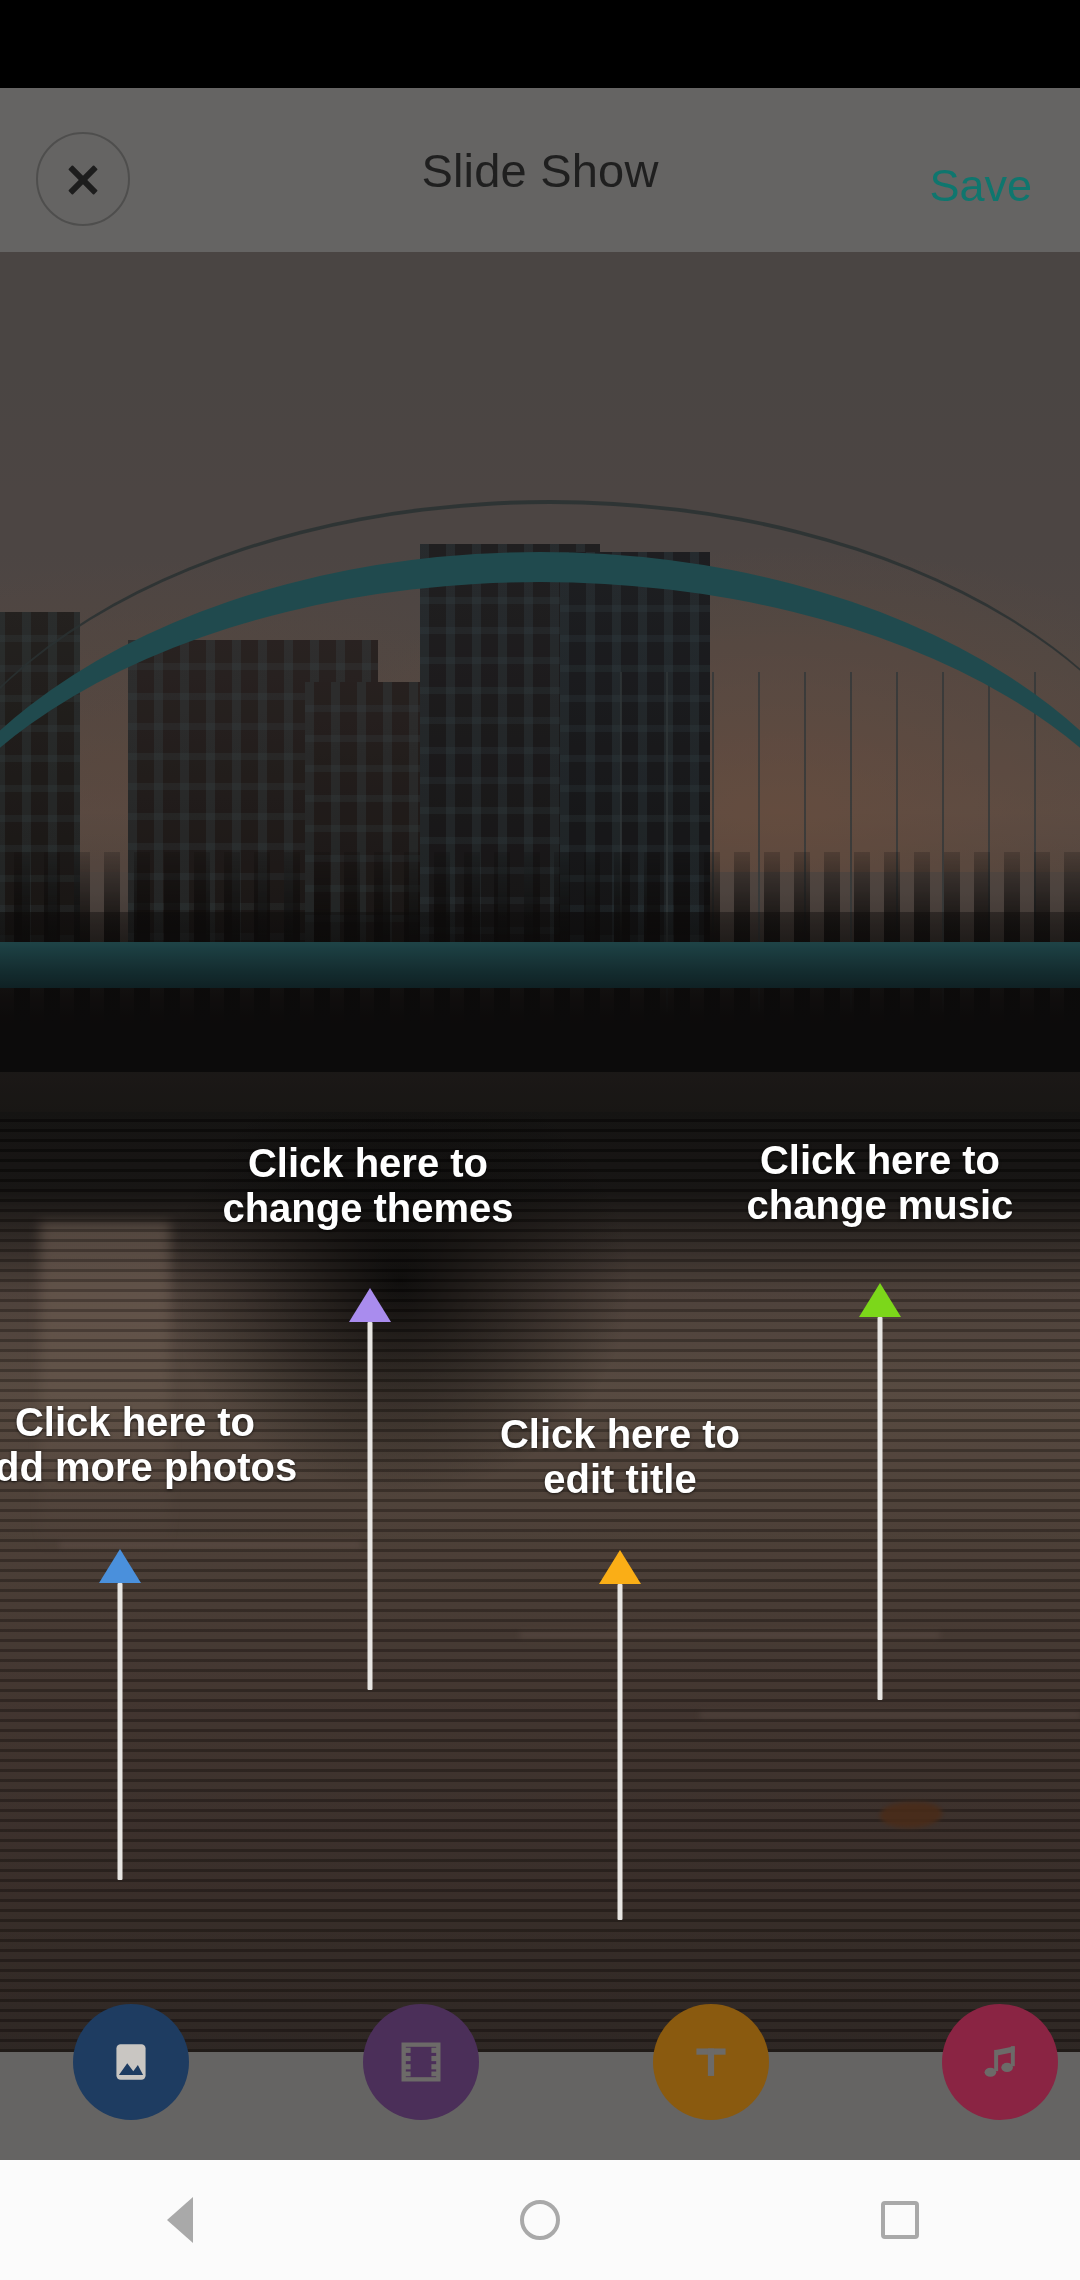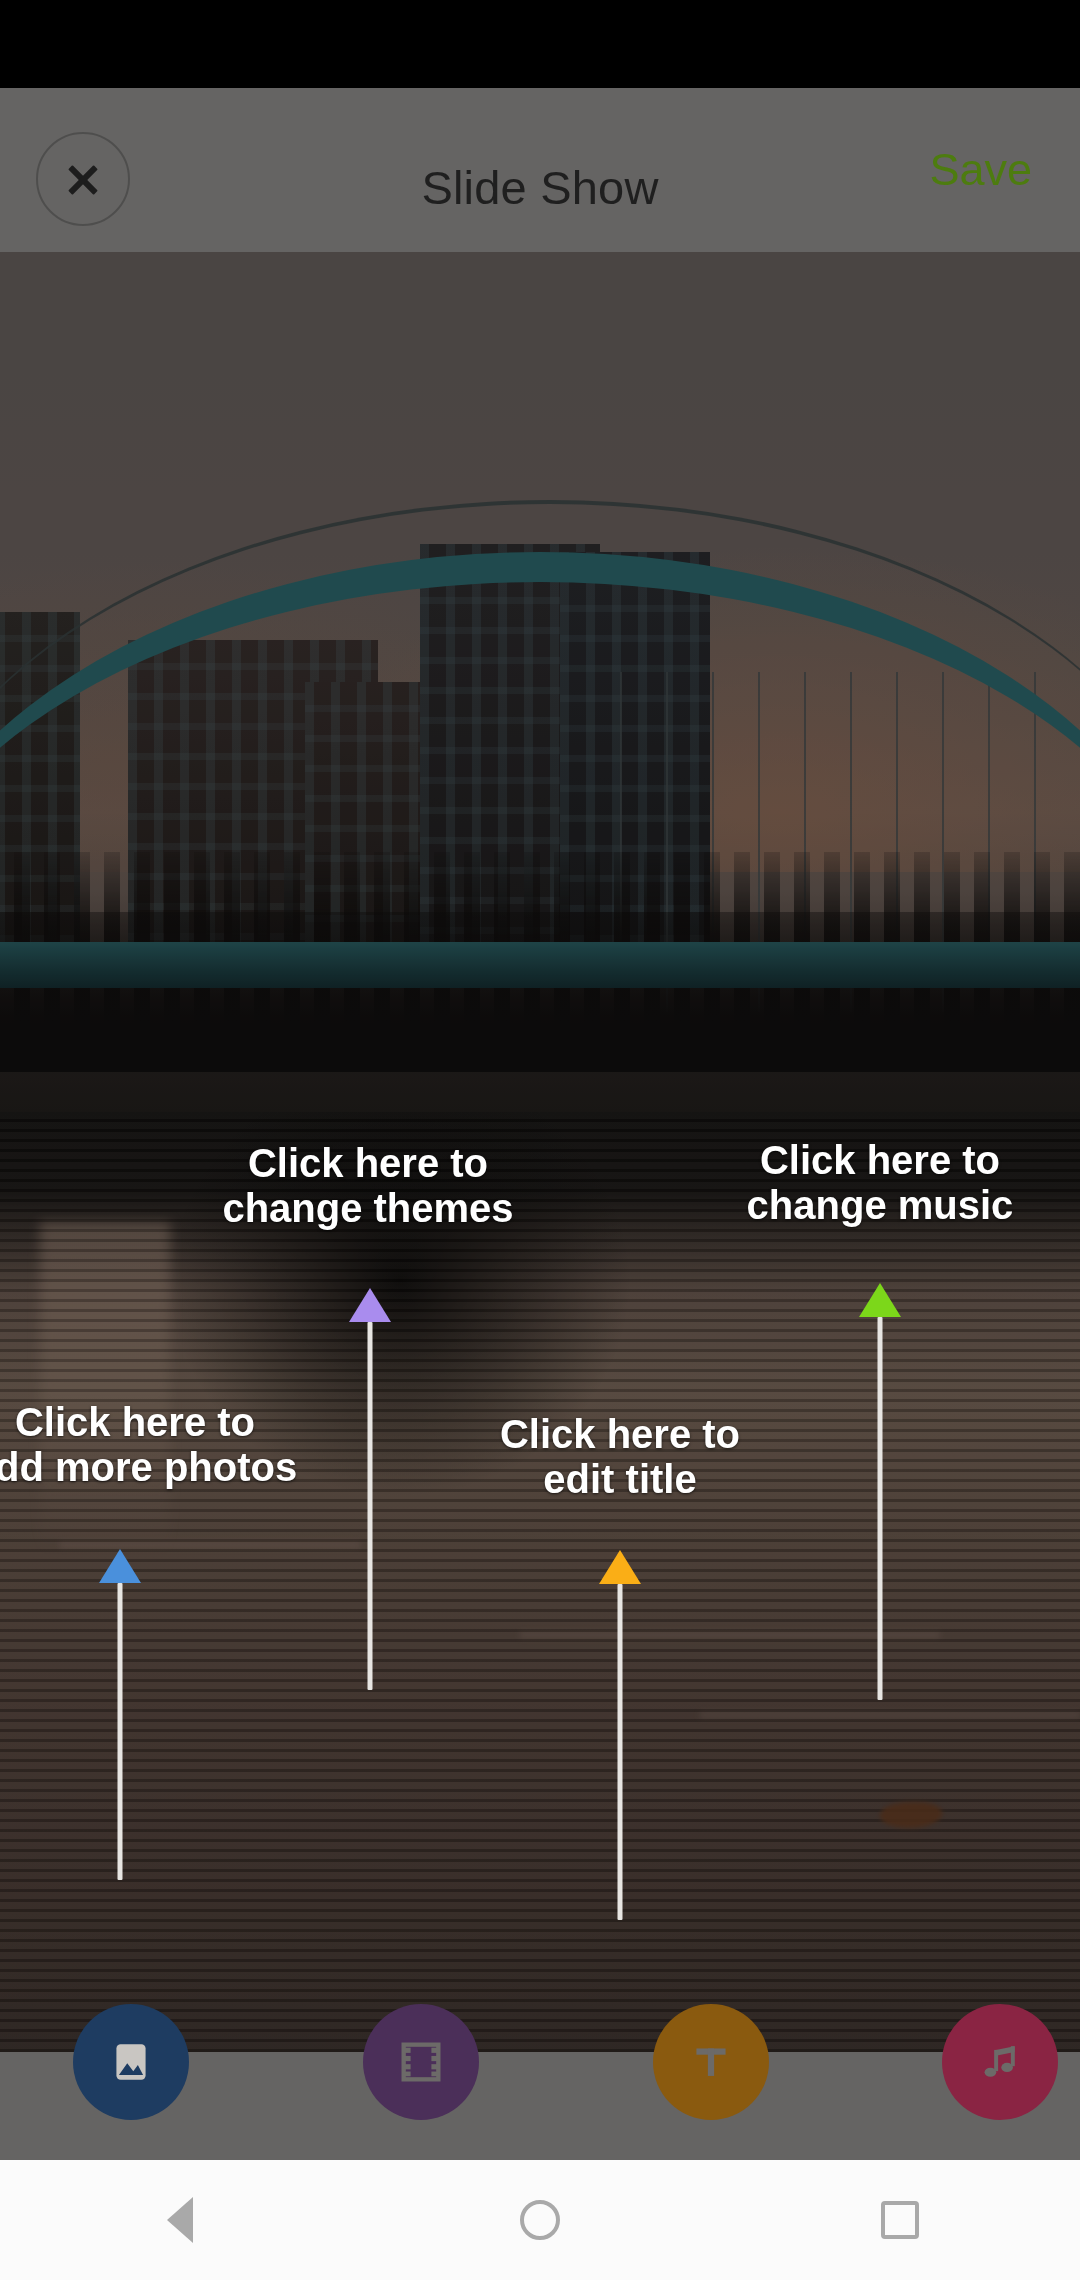--- a/index.html
+++ b/index.html
@@ -237,30 +237,29 @@
   .appbar-title {
     position: absolute;
     left: 0; top: 0;
     width: 1080px; height: 164px;
     display: flex;
     align-items: center;
     justify-content: center;
     font-size: 47px;
     color: #1f1f1f;
     letter-spacing: .2px;
-    margin-top: 17px;
   }
   .save-btn {
     position: absolute;
-    right: 48px; top: 0;
+    right: 48px; top: 16px;
     height: 164px;
     display: flex;
     align-items: center;
     font-size: 45px;
-    color: #4d7c0f;
+    color: #0f766e;
   }
 
   
   .coach {
     position: absolute;
     left: 0; top: 0;
     width: 1080px; height: 2280px;
     pointer-events: none;
   }
   .cm {

